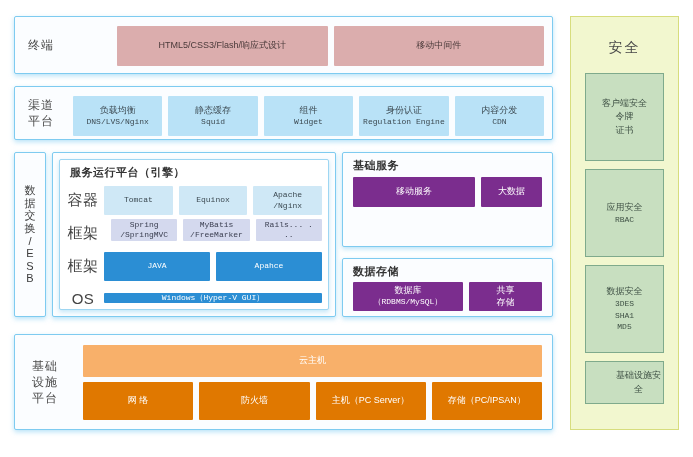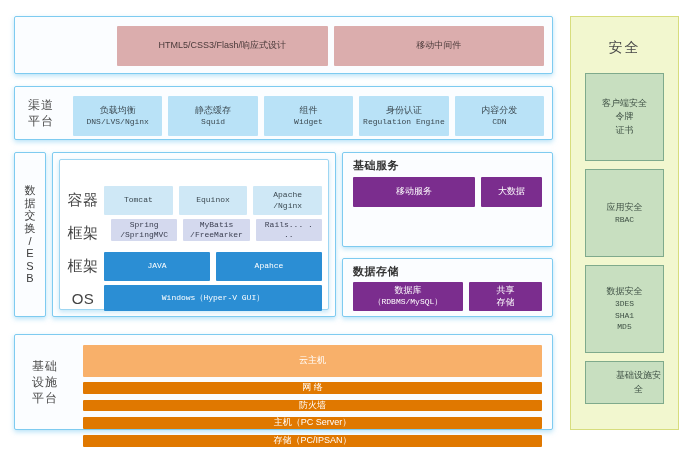--- a/index.html
+++ b/index.html
@@ -156,20 +156,21 @@
   }
   .sec-box .s1 { font-size: 9px; }
   .sec-box .s2 { font-size: 8px; font-family: "Liberation Mono","DejaVu Sans Mono",monospace; }
 </style>
 </head>
 <body>
 
 <div id="canvas">
 
   <div class="panel" id="terminal-panel" style="left:14px; top:16px; width:539px; height:58px;">
+    <div class="stage-label">终端</div>
     <div class="row" style="left:58px; right:8px; top:9px; height:40px;padding-left:44px;">
       <div class="blk pink">
         <span class="t1">HTML5/CSS3/Flash/响应式设计</span>
       </div>
       <div class="blk pink">
         <span class="t1">移动中间件</span>
       </div>
     </div>
   </div>
 
@@ -208,20 +209,21 @@
 交
 换
 /
 E
 S
 B</div>
   </div>
 
   <div class="panel" id="engine-panel" style="left:52px; top:152px; width:284px; height:165px;">
     <div class="subpanel" style="left:6px; top:6px; right:6px; bottom:6px;">
+      <div class="sub-title">服务运行平台（引擎）</div>
 
       <div class="rowlabel" style="left:4px; top:26px; height:29px;">容器</div>
       <div class="row" style="left:44px; right:6px; top:26px; height:29px;">
         <div class="blk clight">
           <span class="t2">Tomcat</span>
         </div>
         <div class="blk clight">
           <span class="t2">Equinox</span>
         </div>
         <div class="blk clight">
@@ -250,21 +252,21 @@
       <div class="row" style="left:44px; right:6px; top:92px; height:29px;">
         <div class="blk sblue">
           <span class="t2">JAVA</span>
         </div>
         <div class="blk sblue">
           <span class="t2">Apahce</span>
         </div>
       </div>
 
       <div class="rowlabel" style="left:4px; top:125px; height:26px;">OS</div>
-      <div class="row" style="left:44px; right:6px; top:125px; height:26px;">
+      <div class="row" style="left:44px; right:6px; top:125px; height:26px;align-items:center;">
         <div class="blk sblue">
           <span class="t2">Windows（Hyper-V GUI）</span>
         </div>
       </div>
     </div>
   </div>
 
   <div class="panel" id="basic-services-panel" style="left:342px; top:152px; width:211px; height:95px;">
     <div class="sub-title">基础服务</div>
     <div class="row" style="left:10px; right:10px; top:24px; height:30px;">
@@ -293,21 +295,21 @@
 
   <div class="panel" id="infrastructure-panel" style="left:14px; top:334px; width:539px; height:96px;">
     <div class="stage-label" style="width:60px;">基础
 设施
 平台</div>
     <div class="row" style="left:68px; right:10px; top:10px; height:32px;">
       <div class="blk olight">
         <span class="t1">云主机</span>
       </div>
     </div>
-    <div class="row" style="left:68px; right:10px; top:47px; height:38px;flex-direction:column;">
+    <div class="row" style="left:68px; right:10px; top:47px; height:38px;">
       <div class="blk odark">
         <span class="t1">网 络</span>
       </div>
       <div class="blk odark">
         <span class="t1">防火墙</span>
       </div>
       <div class="blk odark">
         <span class="t1">主机（PC Server）</span>
       </div>
       <div class="blk odark">

